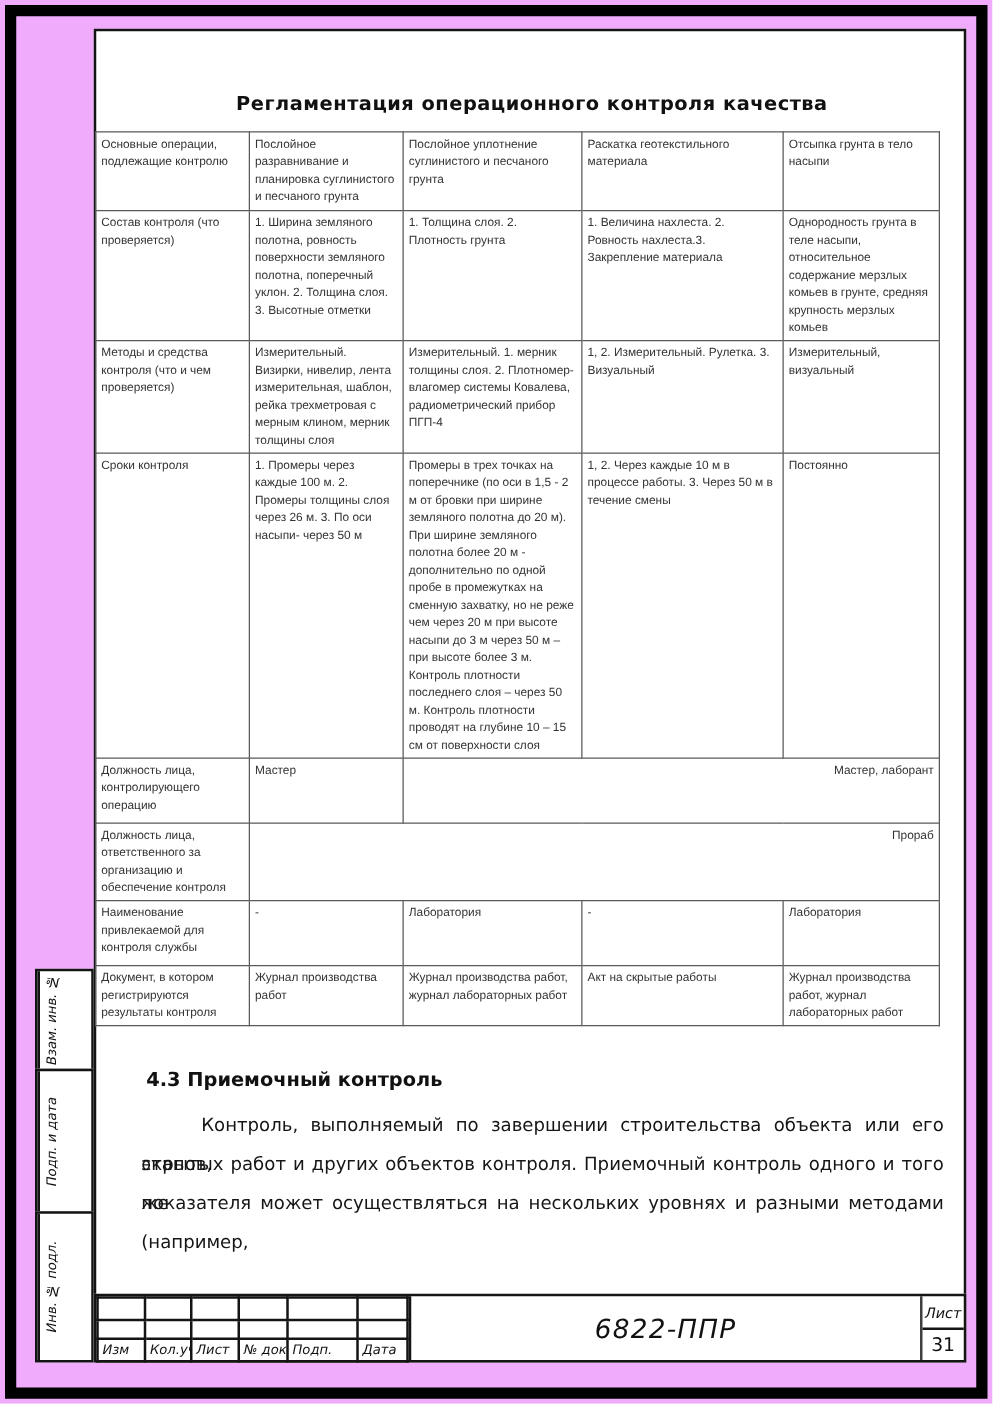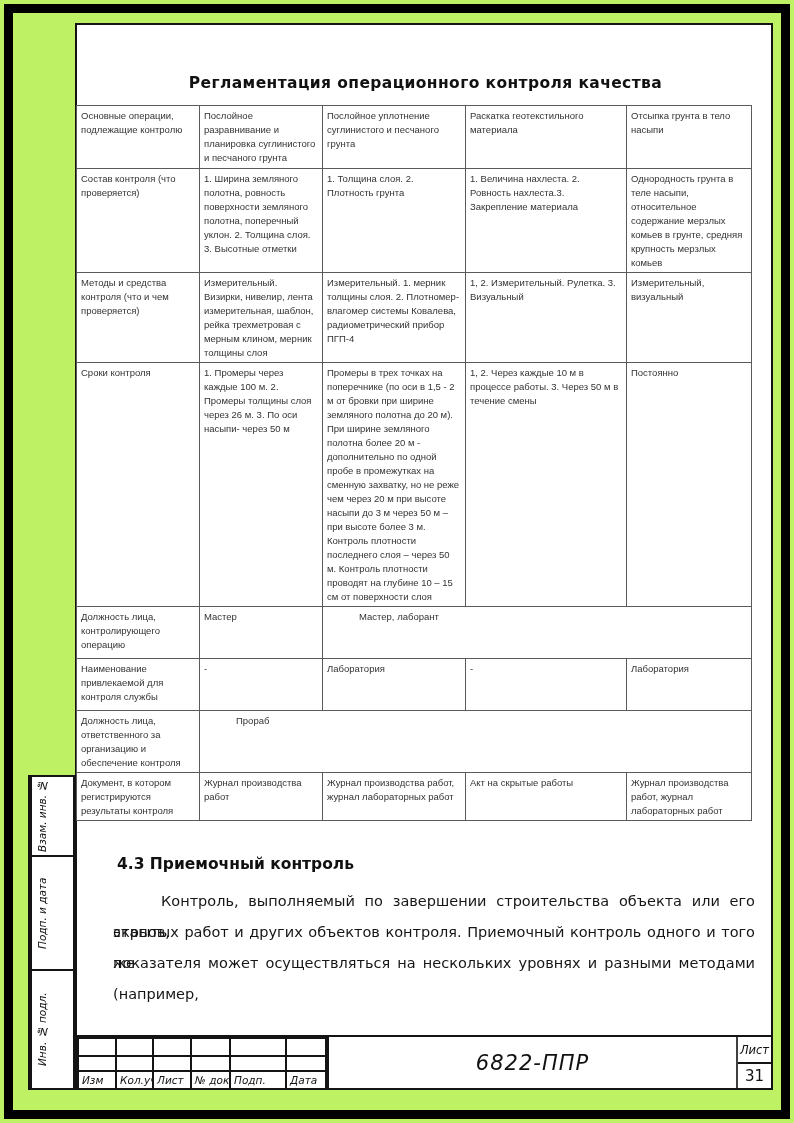--- a/index.html
+++ b/index.html
@@ -1,31 +1,31 @@
 <!DOCTYPE html>
 <html><head>
 <meta charset="utf-8">
 <style>
   html,body{margin:0;padding:0;background:#fff;}
-  .page{position:relative;width:794px;height:1123px;background:#bef264;overflow:hidden;
+  .page{position:relative;width:794px;height:1123px;background:#f0abfc;overflow:hidden;
         font-family:"Liberation Sans",sans-serif;color:#2e2e2e;}
   .black-frame{position:absolute;left:4px;top:4px;right:4px;bottom:4px;border:9px solid #000;}
   .drawing-frame{position:absolute;left:75px;top:23px;width:698px;height:1067px;
         border:2px solid #141414;box-sizing:border-box;background:#fff;}
   
   .doc-title{position:absolute;left:88px;top:74px;width:675px;text-align:center;
         font-family:"DejaVu Sans",sans-serif;font-weight:bold;font-size:15.5px;color:#111;
         letter-spacing:.4px;}
   
   table.main{position:absolute;left:76px;top:105px;width:675px;border-collapse:collapse;
         table-layout:fixed;font-size:9.5px;line-height:14px;color:#333;}
   table.main td{border:1px solid #5a5a5a;vertical-align:top;padding:3px 4px 2px 4px;
         overflow:hidden;}
   table.main{border:1.5px solid #3c3c3c;}
-  table.main td.center{text-align:left;padding-left:36px;}
+  table.main td.center{text-align:right;padding-left:36px;}
   
   .section-heading{position:absolute;left:117px;top:855px;
         font-family:"DejaVu Sans",sans-serif;font-weight:bold;font-size:15.5px;color:#111;}
   .paragraph{position:absolute;left:113px;top:886px;width:642px;
         font-family:"DejaVu Sans",sans-serif;font-size:14.5px;color:#161616;}
   .paragraph .line{text-align:justify;text-align-last:justify;line-height:31px;height:31px;
         white-space:normal;}
   .paragraph .line.first{text-indent:48px;}
   
   .side-cell{position:absolute;left:28px;width:47px;border:2px solid #141414;
@@ -94,30 +94,30 @@
       <td>1. Промеры через каждые 100 м. 2. Промеры толщины слоя через 26 м. 3. По оси насыпи- через 50 м</td>
       <td>Промеры в трех точках на поперечнике (по оси в 1,5 - 2 м от бровки при ширине земляного полотна до 20 м). При ширине земляного полотна более 20 м - дополнительно по одной пробе в промежутках на сменную захватку, но не реже чем через 20 м при высоте насыпи до 3 м через 50 м – при высоте более 3 м. Контроль плотности последнего слоя – через 50 м. Контроль плотности проводят на глубине 10 – 15 см от поверхности слоя</td>
       <td>1, 2. Через каждые 10 м в процессе работы. 3. Через 50 м в течение смены</td>
       <td>Постоянно</td>
     </tr>
     <tr style="height:52px">
       <td>Должность лица, контролирующего операцию</td>
       <td>Мастер</td>
       <td class="center" colspan="3">Мастер, лаборант</td>
     </tr>
+    <tr style="height:60px">
+      <td>Должность лица, ответственного за организацию и обеспечение контроля</td>
+      <td class="center" colspan="4">Прораб</td>
+    </tr>
     <tr style="height:52px">
       <td>Наименование привлекаемой для контроля службы</td>
       <td>-</td>
       <td>Лаборатория</td>
       <td>-</td>
       <td>Лаборатория</td>
-    </tr>
-    <tr style="height:60px">
-      <td>Должность лица, ответственного за организацию и обеспечение контроля</td>
-      <td class="center" colspan="4">Прораб</td>
     </tr>
     <tr style="height:48px">
       <td>Документ, в котором регистрируются результаты контроля</td>
       <td>Журнал производства работ</td>
       <td>Журнал производства работ, журнал лабораторных работ</td>
       <td>Акт на скрытые работы</td>
       <td>Журнал производства работ, журнал лабораторных работ</td>
     </tr>
   </tbody>
     </table>

